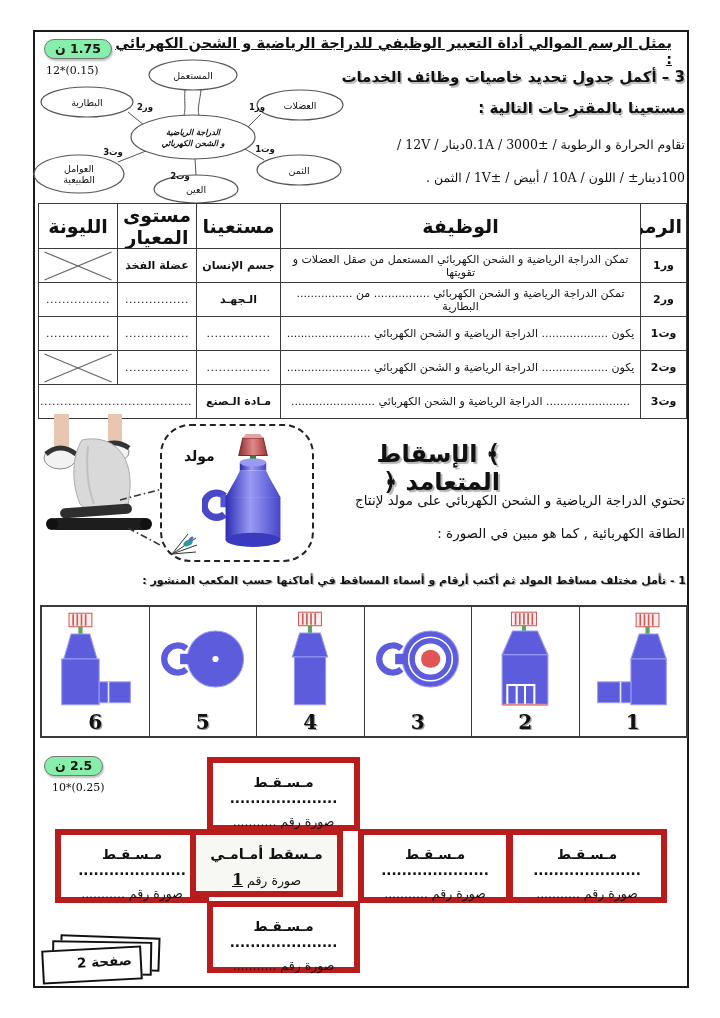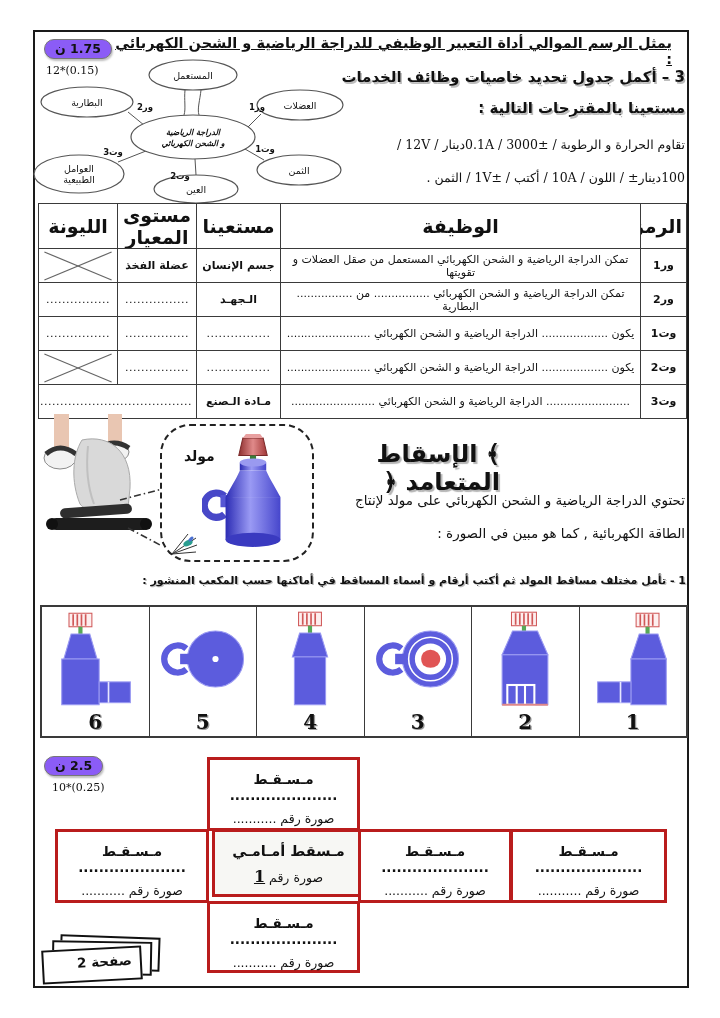--- a/index.html
+++ b/index.html
@@ -2,21 +2,21 @@
 <html lang="ar"><head>
 <meta charset="utf-8">
 <style>
   html,body{margin:0;padding:0;background:#fff;}
   .page{position:relative;width:720px;height:1018px;background:#fff;overflow:hidden;
         font-family:"DejaVu Sans",sans-serif;color:#111;}
   .abs{position:absolute;}
   .frame{left:33px;top:30px;width:652px;height:954px;border:2px solid #1a1a1a;}
   
   .pill{display:inline-block;border:1.5px solid #777;border-radius:12px;padding:1px 10px 2px;
-        font-weight:bold;font-size:12.5px;background:#8b5cf6;box-shadow:1px 2px 2px rgba(0,0,0,.25);direction:rtl;}
+        font-weight:bold;font-size:12.5px;background:#86efac;box-shadow:1px 2px 2px rgba(0,0,0,.25);direction:rtl;}
   .subscore{font-size:11px;font-family:"DejaVu Serif",serif;}
   
   .title-line{font-size:14.5px;font-weight:bold;direction:rtl;text-align:right;text-decoration:underline;}
   .q3{font-size:15px;font-weight:bold;direction:rtl;text-align:right;line-height:31px;
       text-shadow:1.5px 1.5px 0 #bdbdbd;}
   .props{font-size:12.5px;direction:rtl;text-align:right;line-height:33px;font-family:"DejaVu Serif",serif;}
   .proj-heading{font-size:24px;font-weight:bold;direction:rtl;text-align:right;
       font-family:"DejaVu Sans",sans-serif;text-shadow:2px 2px 1px #b5b5b5;letter-spacing:-1px;}
   .para{font-size:13.5px;direction:rtl;text-align:right;line-height:33px;}
   .q1{font-size:11px;font-weight:bold;direction:rtl;text-align:right;text-shadow:1.2px 1.2px 0 #c0c0c0;}
@@ -33,21 +33,21 @@
   
   .strip{left:40px;top:605px;width:648px;height:133px;display:flex;border:2px solid #3a3a3a;box-sizing:border-box;}
   .strip .cell{flex:1;border-left:1.5px solid #3a3a3a;display:flex;flex-direction:column;align-items:center;justify-content:flex-start;}
   .strip .cell:first-child{border-left:none;}
   .vnum{font-family:"DejaVu Serif",serif;font-weight:bold;font-size:20px;line-height:22px;
         text-shadow:1.2px 1.2px 0 #9a9a9a;}
   
   .balloon{left:160px;top:424px;width:150px;height:134px;border:2px dashed #222;border-radius:30px;background:#fff;}
   .balloon-label{font-size:14px;font-weight:bold;direction:rtl;}
   
-  .netcell{border:3px solid #b91c1c;background:#fff;box-sizing:border-box;text-align:center;direction:rtl;}
+  .netcell{border:6px solid #b91c1c;background:#fff;box-sizing:border-box;text-align:center;direction:rtl;}
   .netcell .l1{margin-top:11px;font-weight:bold;font-size:13.5px;}
   .netcell .l2{margin-top:8px;font-size:12.5px;}
   .netcell.front{background:#f7f7f4;}
   .netcell.front .l1{font-size:14.5px;letter-spacing:1px;}
   .front-num{font-family:"DejaVu Serif",serif;font-weight:bold;font-size:16px;text-decoration:underline;}
   
   .pgs{position:absolute;background:#fff;border:2px solid #111;width:96px;height:30px;}
   .pg-label{font-size:13.5px;font-weight:bold;direction:rtl;text-align:right;padding:4px 8px 0 0;}
 </style>
 </head>
@@ -62,21 +62,21 @@
   <div class="abs subscore" style="left:46px;top:64px;">12*(0.15)</div>
 
   <div class="abs title-line" style="left:110px;top:35px;width:562px;">يمثل الرسم الموالي أداة التعبير الوظيفي للدراجة الرياضية و الشحن الكهربائي :</div>
 
   <div class="abs q3" style="left:340px;top:62px;width:345px;">
     <div>3 – أكمل جدول تحديد خاصيات وظائف الخدمات</div>
     <div>مستعينا بالمقترحات التالية :</div>
   </div>
   <div class="abs props" style="left:335px;top:128px;width:350px;">
     <div>تقاوم الحرارة و الرطوبة / ±0.1A /  3000دينار / 12V /</div>
-    <div>100دينار± / اللون / 10A /  أكتب / ±1V /  الثمن .</div>
+    <div>100دينار± / اللون / 10A /  أبيض / ±1V /  الثمن .</div>
   </div>
 
   <svg class="abs" style="left:33px;top:52px;" width="322" height="156" viewBox="0 0 322 156">
     <g stroke="#555" stroke-width="1" fill="none">
       <path d="M152,38 C151,48 153,57 151,63"></path>
       <path d="M168,38 C167,48 164,57 166,63"></path>
       <line x1="95" y1="60" x2="117" y2="78"></line>
       <line x1="228" y1="62" x2="214" y2="76"></line>
       <line x1="85" y1="110" x2="118" y2="97"></line>
       <line x1="231" y1="108" x2="212" y2="97"></line>
@@ -326,21 +326,21 @@
   <div class="abs netcell" style="left:207px;top:757px;width:153px;height:74px;">
     <div class="l1"><span>مـسـقـط</span> <span class="dotted">.....................</span></div>
     <div class="l2"><span>صورة رقم</span> <span class="dotted">...........</span></div>
   </div>
 
   <div class="abs netcell" style="left:55px;top:829px;width:154px;height:74px;">
     <div class="l1"><span>مـسـقـط</span> <span class="dotted">.....................</span></div>
     <div class="l2"><span>صورة رقم</span> <span class="dotted">...........</span></div>
   </div>
 
-  <div class="abs netcell front" style="left:212px;top:829px;width:153px;height:68px;">
+  <div class="abs netcell front" style="left:190px;top:829px;width:153px;height:68px;">
     <div class="l1">مـسقط  أمـامـي</div>
     <div class="l2"><span>صورة رقم</span> <span class="front-num">1</span></div>
   </div>
 
   <div class="abs netcell" style="left:358px;top:829px;width:154px;height:74px;">
     <div class="l1"><span>مـسـقـط</span> <span class="dotted">.....................</span></div>
     <div class="l2"><span>صورة رقم</span> <span class="dotted">...........</span></div>
   </div>
 
   <div class="abs netcell" style="left:510px;top:829px;width:157px;height:74px;border-left-width:3px;">

